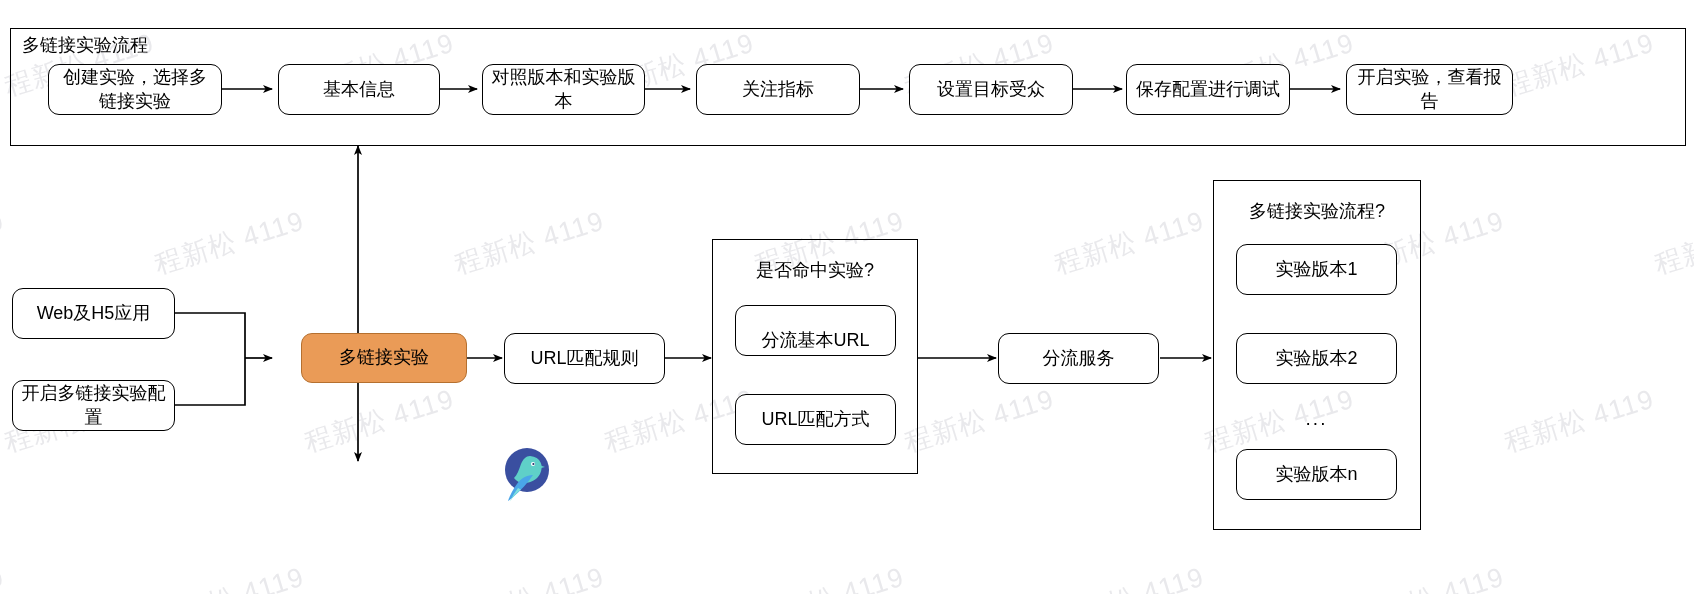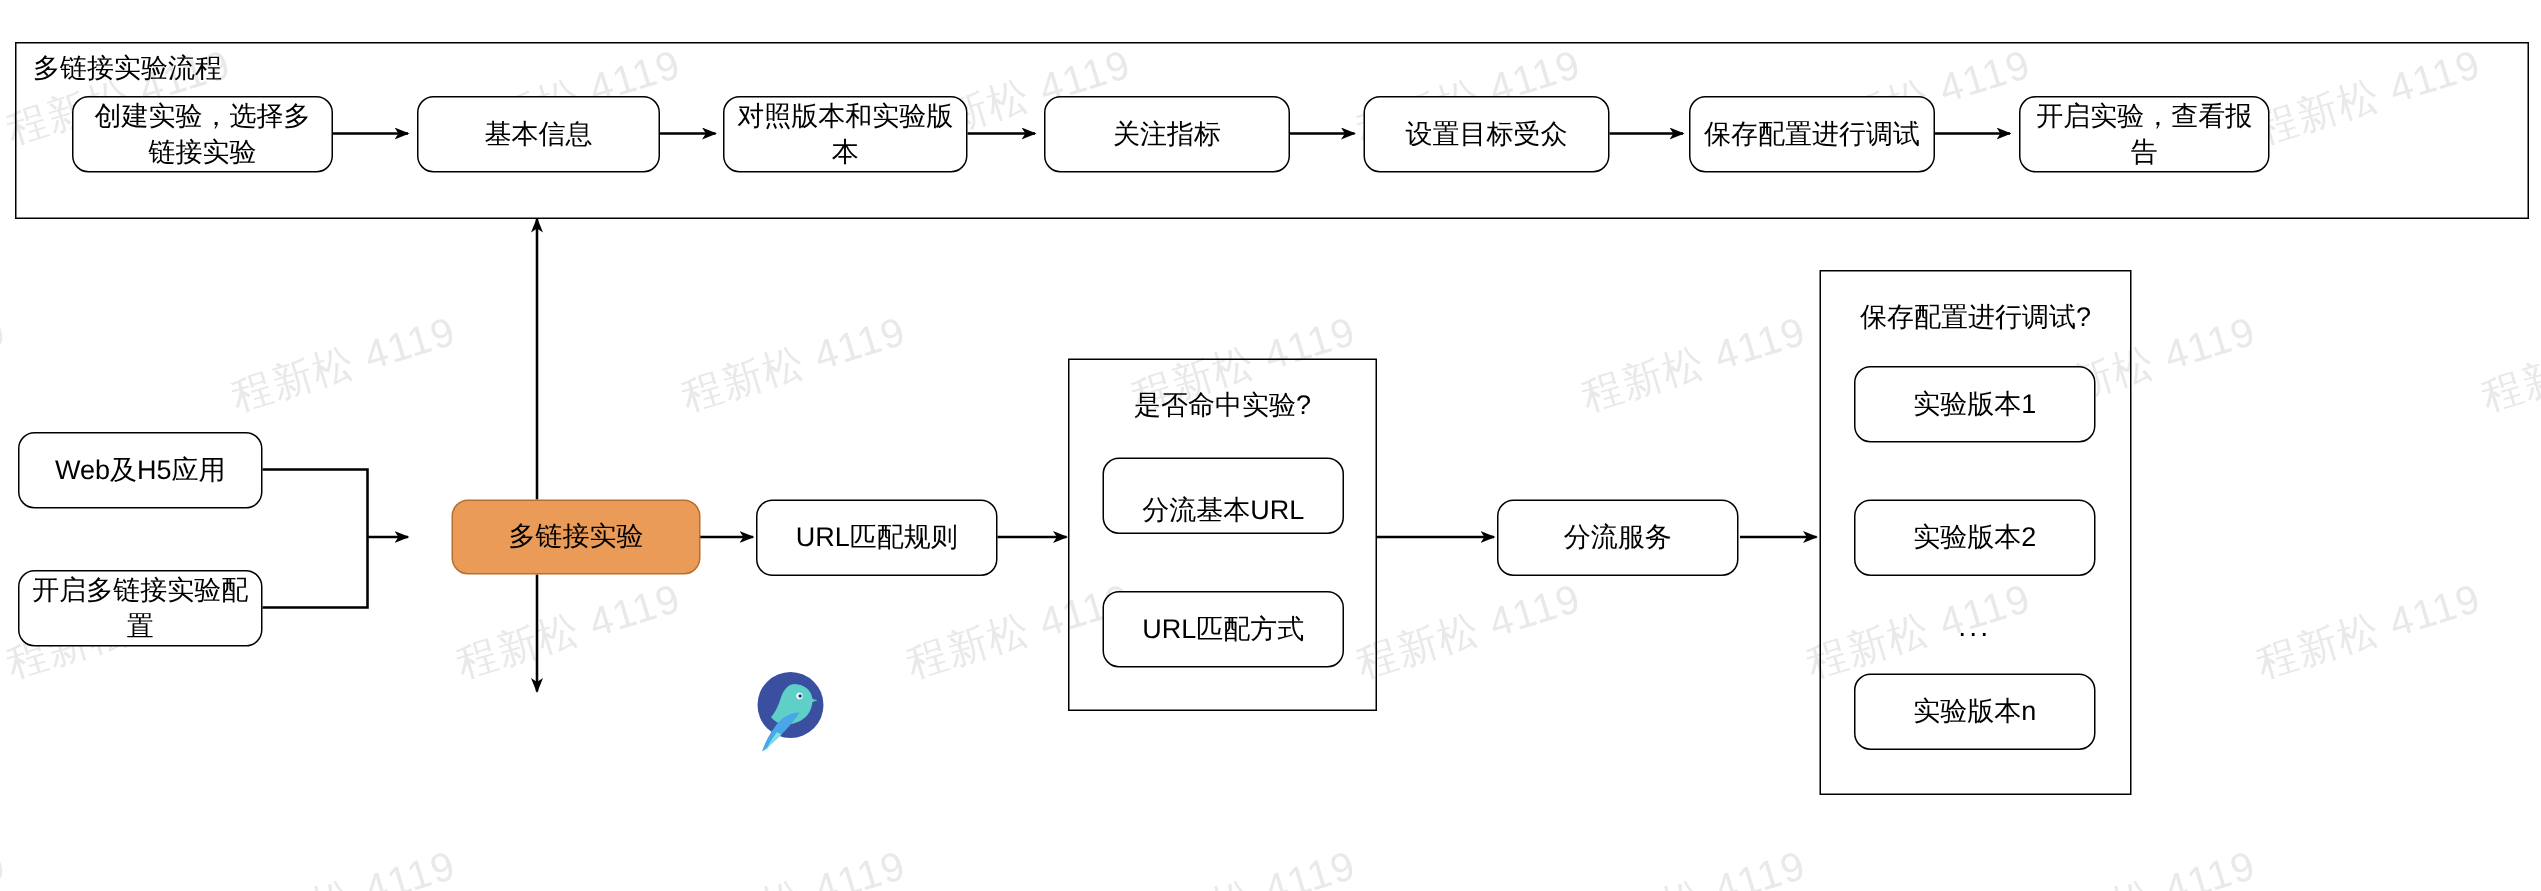--- a/index.html
+++ b/index.html
@@ -219,21 +219,21 @@
     </div>
     <div class="node" style="left:735px; top:394px; width:161px; height:51px;">
       <span>URL匹配方式</span>
     </div>
 
     <div class="node" style="left:998px; top:333px; width:161px; height:51px;">
       <span>分流服务</span>
     </div>
 
     <div class="group" style="left:1213px; top:180px; width:208px; height:350px;"></div>
-    <div class="group-title" style="left:1213px; top:199px; width:208px; text-align:center;">保存配置进行调试?</div>
+    <div class="group-title" style="left:1213px; top:199px; width:208px; text-align:center;">多链接实验流程?</div>
     <div class="node" style="left:1236px; top:244px; width:161px; height:51px;">
       <span>实验版本1</span>
     </div>
     <div class="node" style="left:1236px; top:333px; width:161px; height:51px;">
       <span>实验版本2</span>
     </div>
     <div class="ellipsis-label" style="left:1236px; top:408px; width:161px;">...</div>
     <div class="node" style="left:1236px; top:449px; width:161px; height:51px;">
       <span>实验版本n</span>
     </div>

